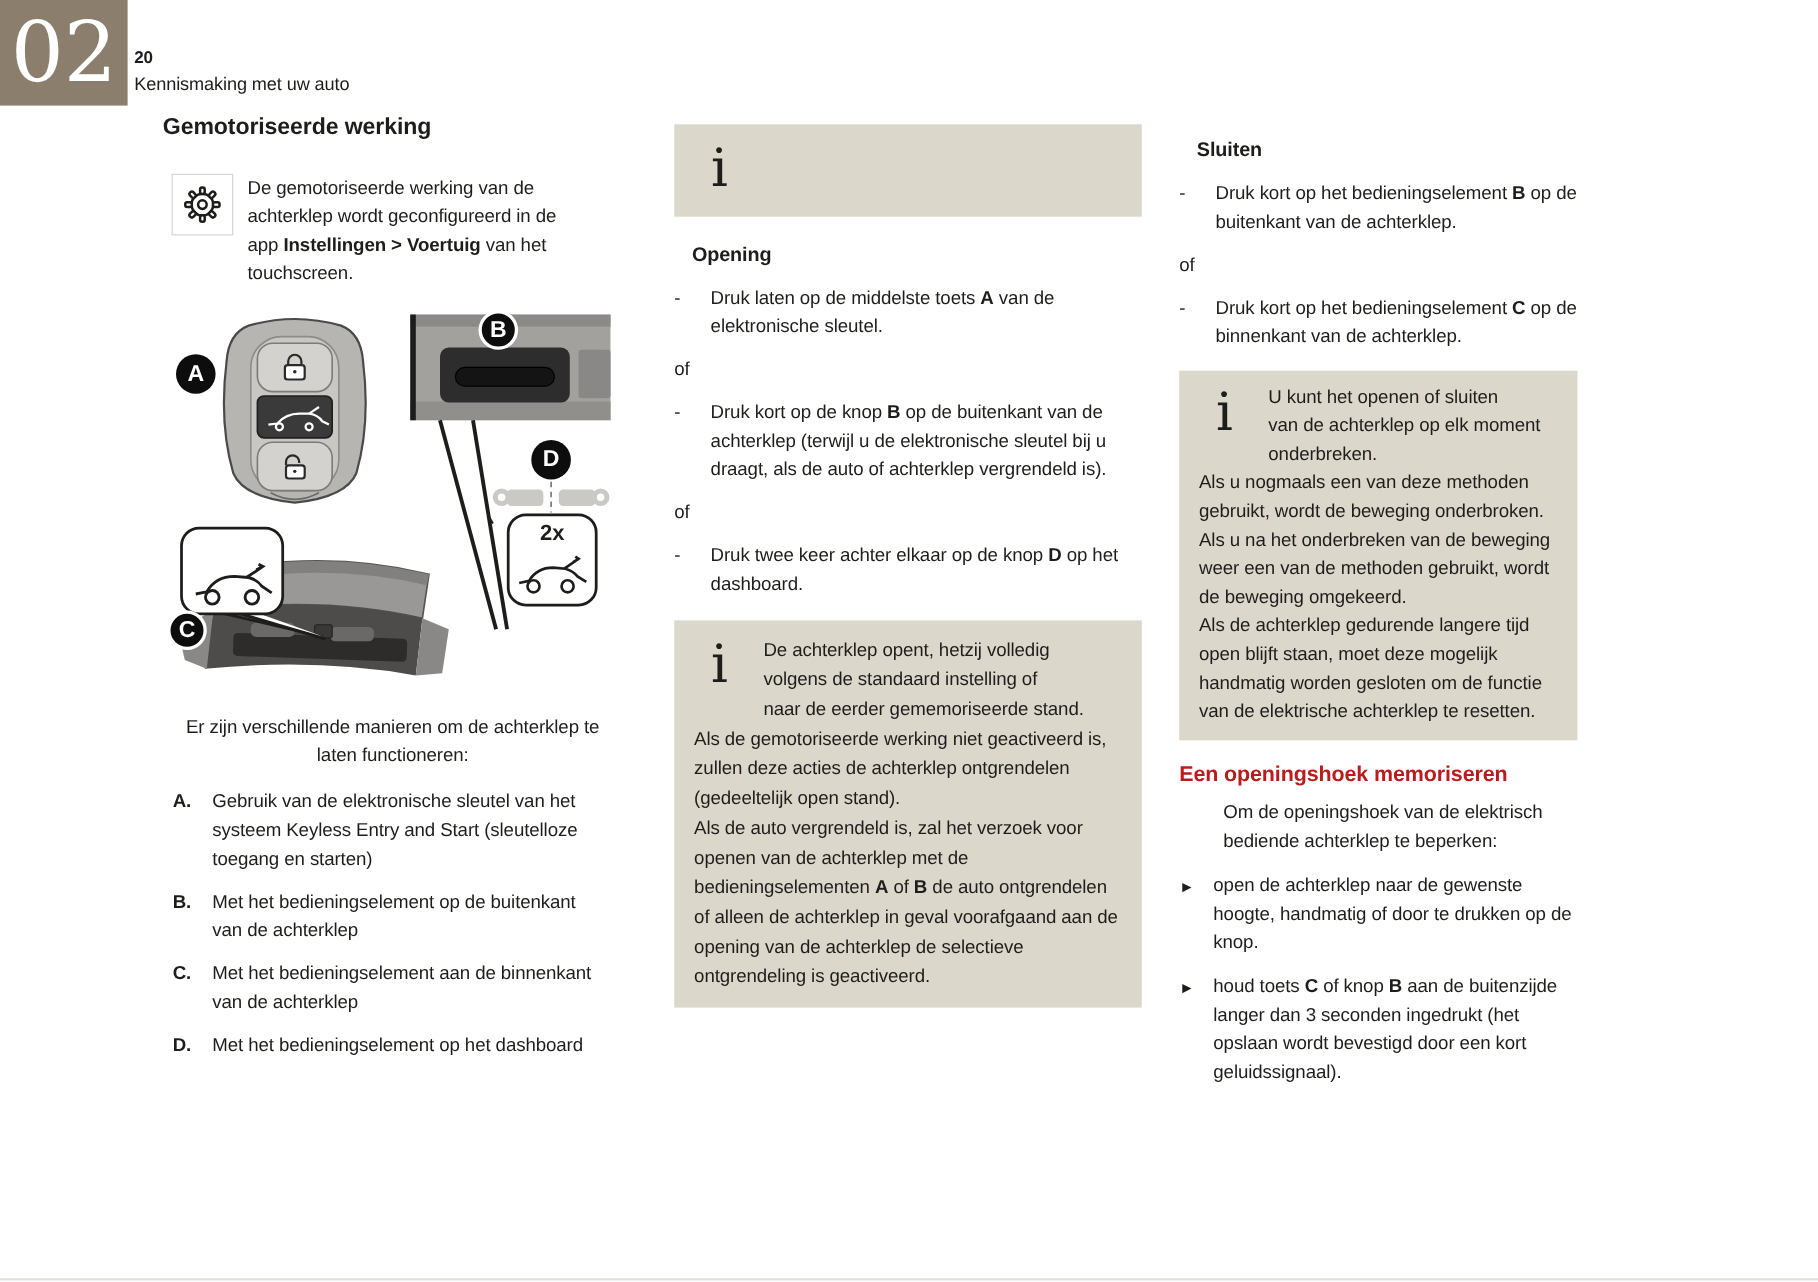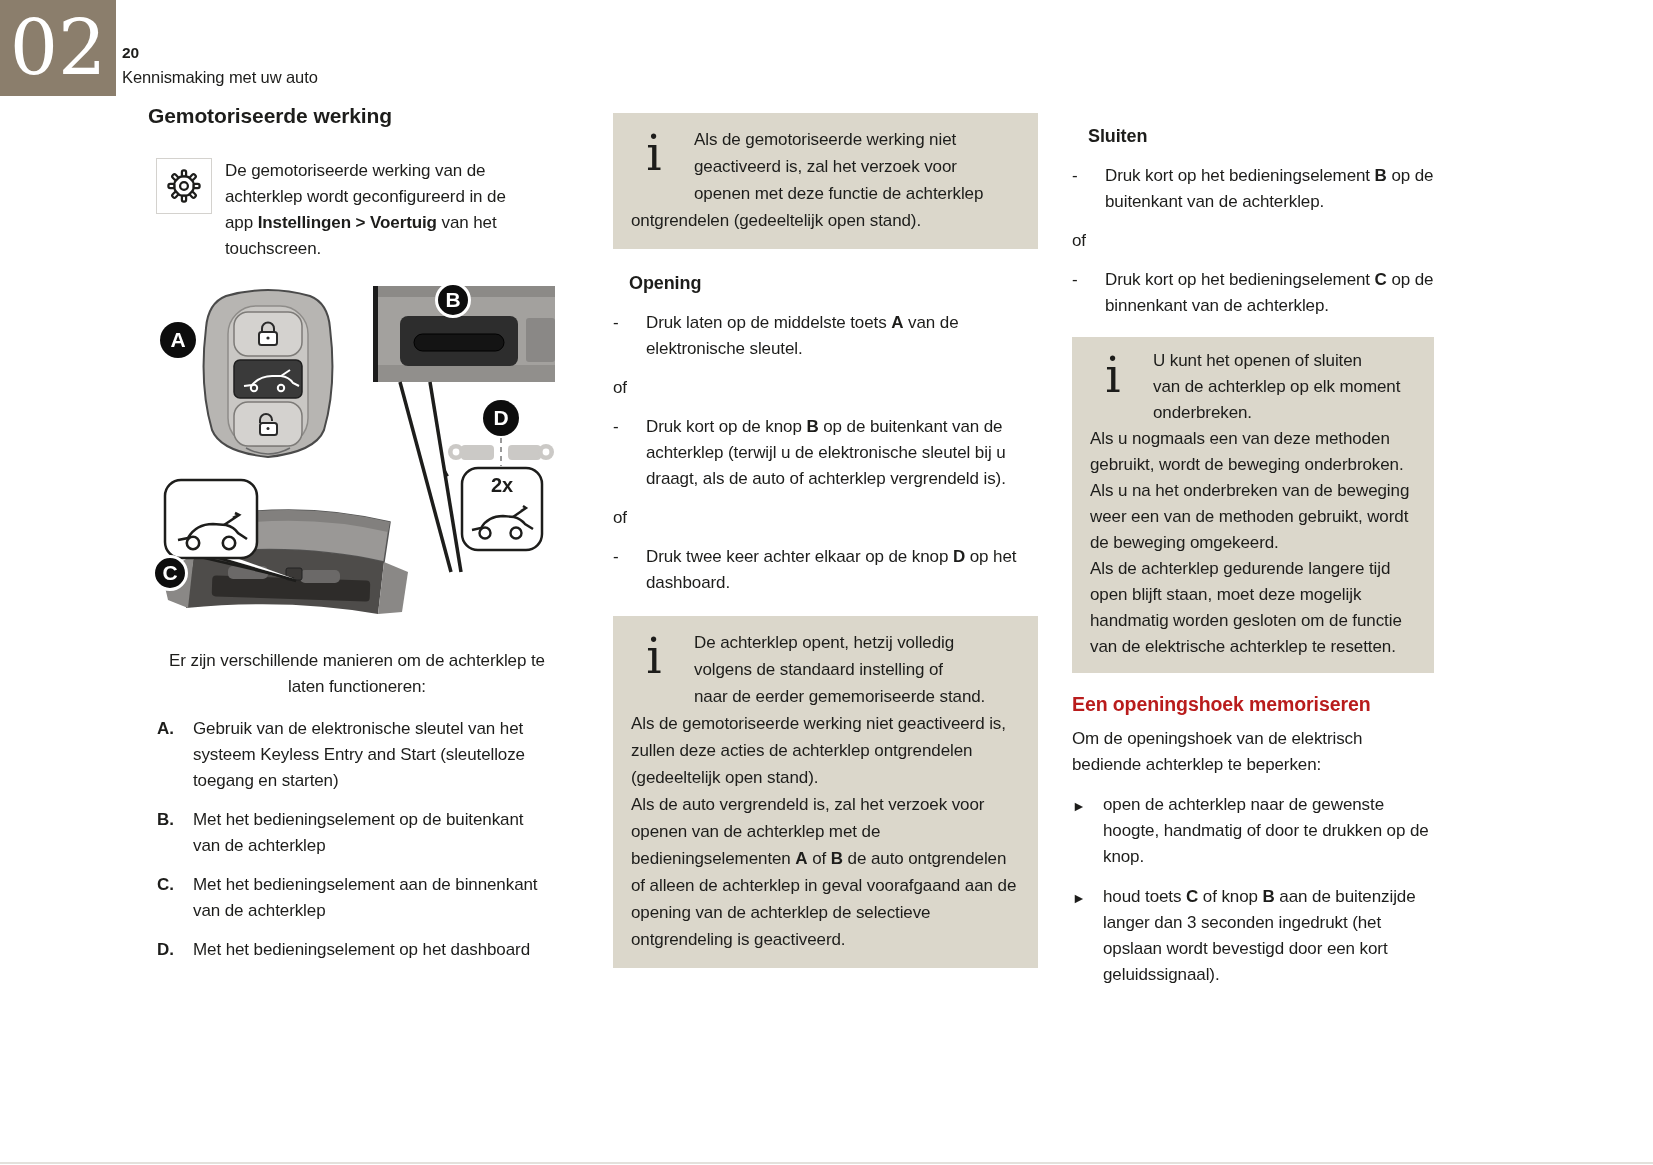--- a/index.html
+++ b/index.html
@@ -58,21 +58,21 @@
     font-family:"DejaVu Serif", serif;font-size:48px;line-height:50px;text-align:center;
   }
   .bullet{display:flex;margin-top:13px;}
   .dash{width:33px;flex:0 0 auto;font-size:17px;line-height:26px;}
   .bullet p{flex:1;}
   .or{margin-top:13px;}
   .mt24{margin-top:24px;}
   .mt20{margin-top:20px;}
   .mt18{margin-top:18px;}
   .mt16{margin-top:16px;}
-  .mt10{margin-top:10px;}
+  .mt10{margin-top:10px;margin-left:40px;}
 
   .arrow-bullet{display:flex;margin-top:14px;}
   .arrow{width:31px;flex:0 0 auto;font-size:14px;line-height:26px;padding-top:1px;}
 
   .bottom-line{position:absolute;left:0;bottom:1px;width:100%;height:2px;background:#e3e1dc;}
 </style>
 </head>
 <body>
 
 <div class="chapter-tab">02</div>
@@ -220,21 +220,20 @@
     <div class="abc-row">
       <span class="abc-k">D.</span>
       <p class="abc-t">Met het bedieningselement op het dashboard</p>
     </div>
   </div>
 </div>
 
 <div class="col" id="col-mid">
   <div class="infobox">
     <span class="iglyph">i</span>
-    <p><span>Als de gemotoriseerde werking niet</span><br><span>geactiveerd is, zal het verzoek voor</span><br><span>openen met deze functie de achterklep ontgrendelen (gedeeltelijk open stand).</span></p>
   </div>
 
   <h3 class="h2 mt24">Opening</h3>
 
   <div class="bullet">
     <span class="dash">-</span>
     <p><span>Druk laten op de middelste toets </span><span style="font-weight: 700;">A</span><span> van de elektronische sleutel.</span></p>
   </div>
   <p class="or">of</p>
   <div class="bullet">

